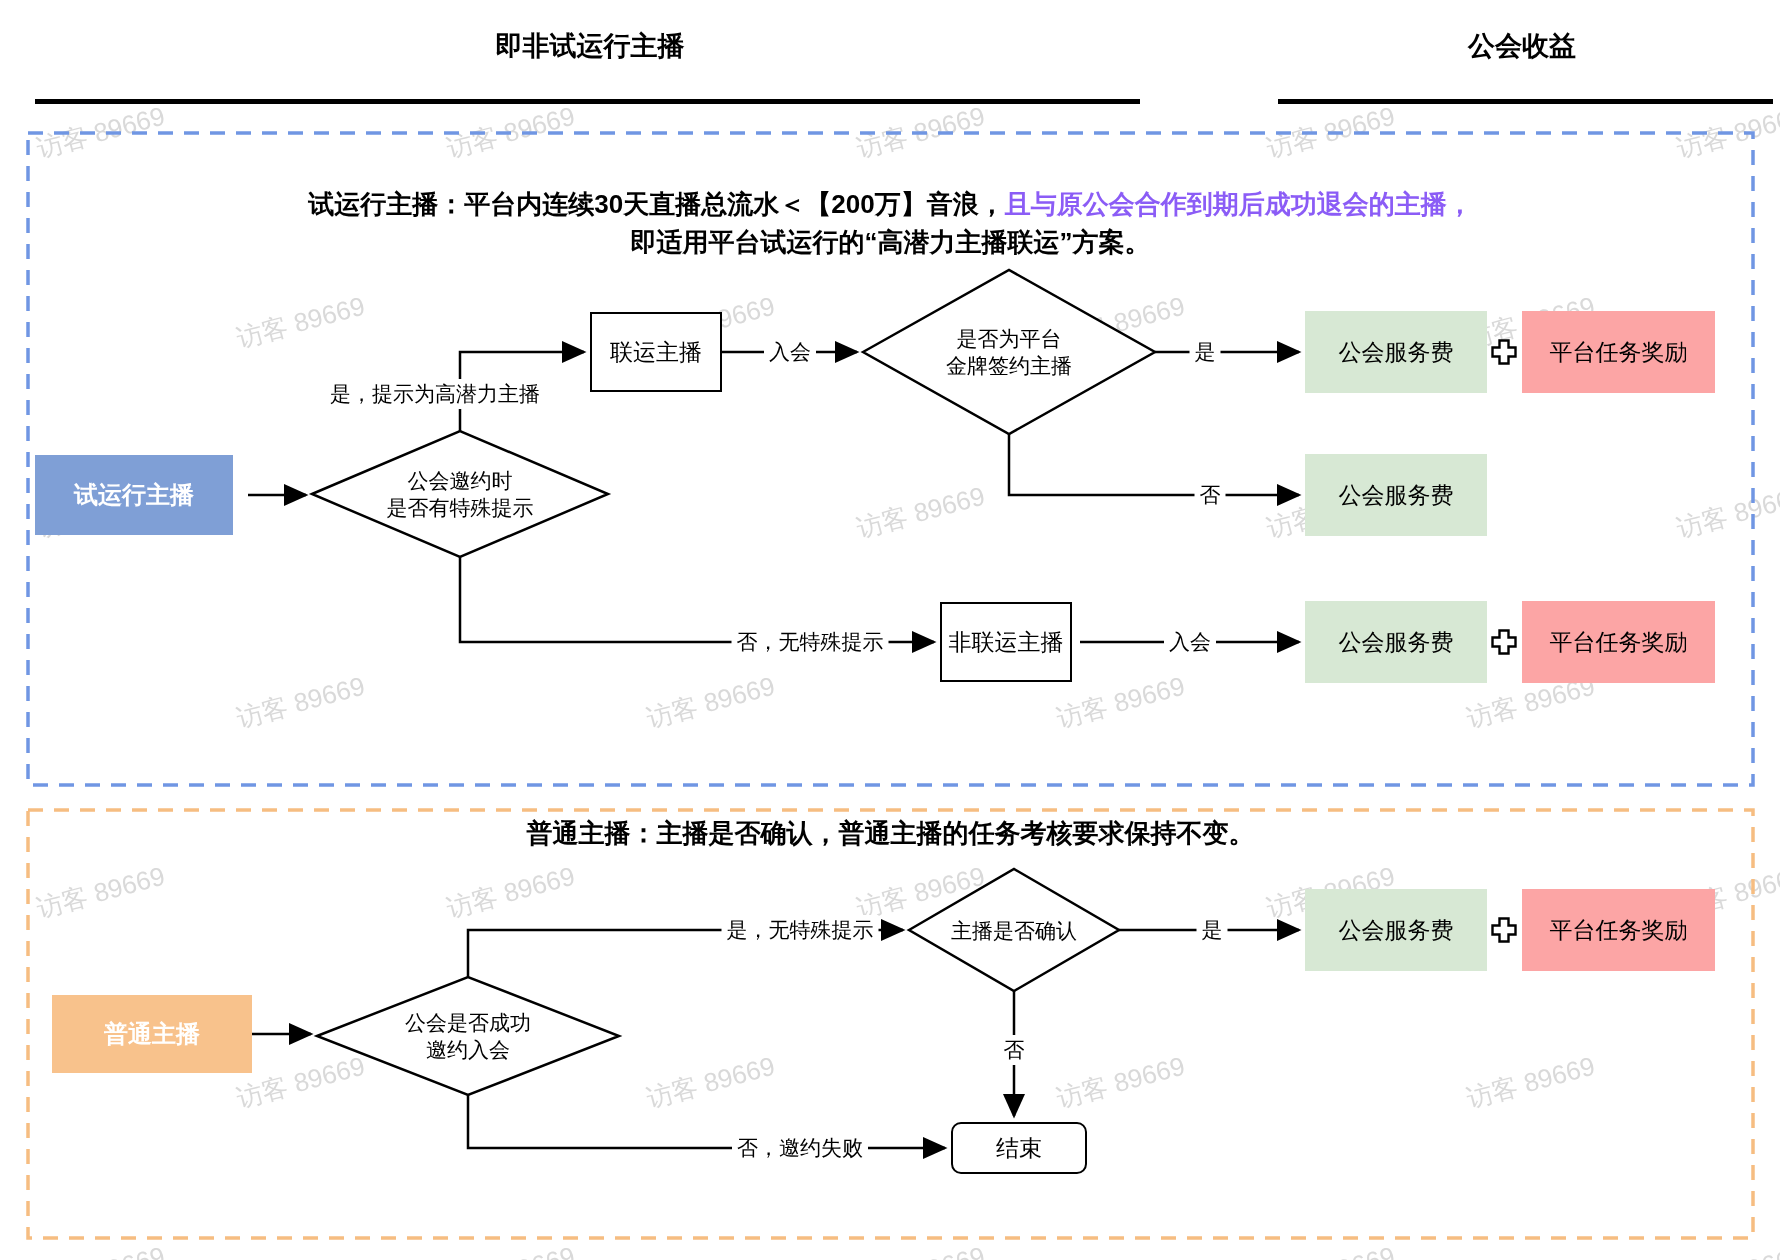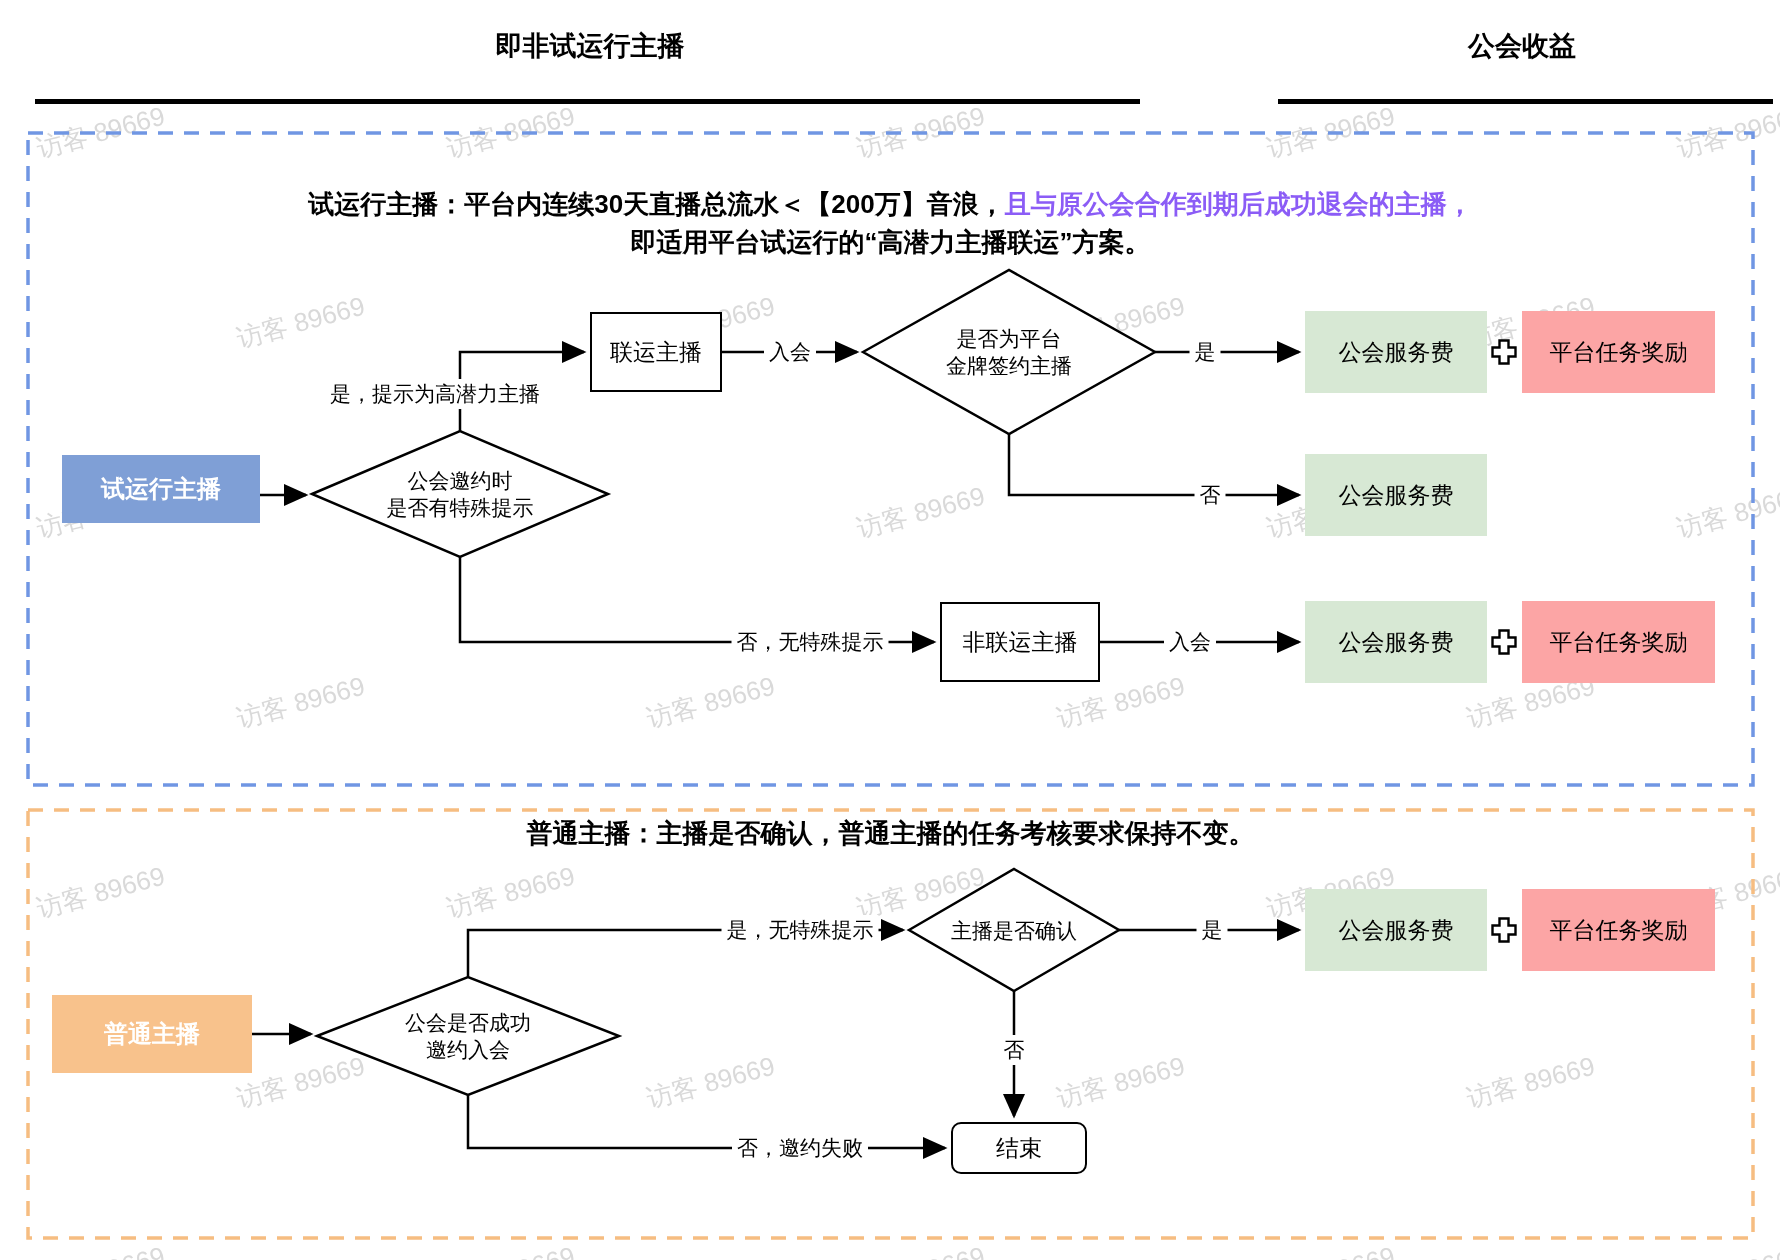--- a/index.html
+++ b/index.html
@@ -125,35 +125,35 @@
     <polygon points="909,930 1014,869 1119,930 1014,991" fill="#fff" stroke="#000" stroke-width="2.5"></polygon>
   </svg>
 
   <div class="sec-title" style="top:185px;">
     <div><span>试运行主播：平台内连续30天直播总流水＜【200万】音浪，</span><span class="red">且与原公会合作到期后成功退会的主播，</span></div>
     <div>即适用平台试运行的“高潜力主播联运”方案。</div>
   </div>
 
   <div class="sec-title" style="top:817px;line-height:32px;">普通主播：主播是否确认，普通主播的任务考核要求保持不变。</div>
 
-  <div class="node blue start" style="left:62px;top:455px;width:198px;height:68px;">试运行主播</div>
+  <div class="node blue start" style="left:35px;top:455px;width:198px;height:80px;">试运行主播</div>
 
   <div class="dtext" style="left:460px;top:494px;">
     <div>公会邀约时</div>
     <div>是否有特殊提示</div>
   </div>
 
   <div class="node plain" style="left:590px;top:312px;width:132px;height:80px;">联运主播</div>
 
   <div class="dtext" style="left:1009px;top:352px;">
     <div>是否为平台</div>
     <div>金牌签约主播</div>
   </div>
 
-  <div class="node plain" style="left:940px;top:602px;width:160px;height:80px;">非联运主播</div>
+  <div class="node plain" style="left:940px;top:602px;width:132px;height:80px;">非联运主播</div>
 
   <div class="node green" style="left:1305px;top:311px;width:182px;height:82px;">公会服务费</div>
   <svg class="plusicon" style="left:1489px;top:337px;" viewBox="0 0 30 30">
     <path d="M10.5,3.5 h9 v7 h7 v9 h-7 v7 h-9 v-7 h-7 v-9 h7 z" fill="#fff" stroke="#000" stroke-width="2.4"></path>
   </svg>
   <div class="node teal" style="left:1522px;top:311px;width:193px;height:82px;">平台任务奖励</div>
 
   <div class="node green" style="left:1305px;top:454px;width:182px;height:82px;">公会服务费</div>
 
   <div class="node green" style="left:1305px;top:601px;width:182px;height:82px;">公会服务费</div>

